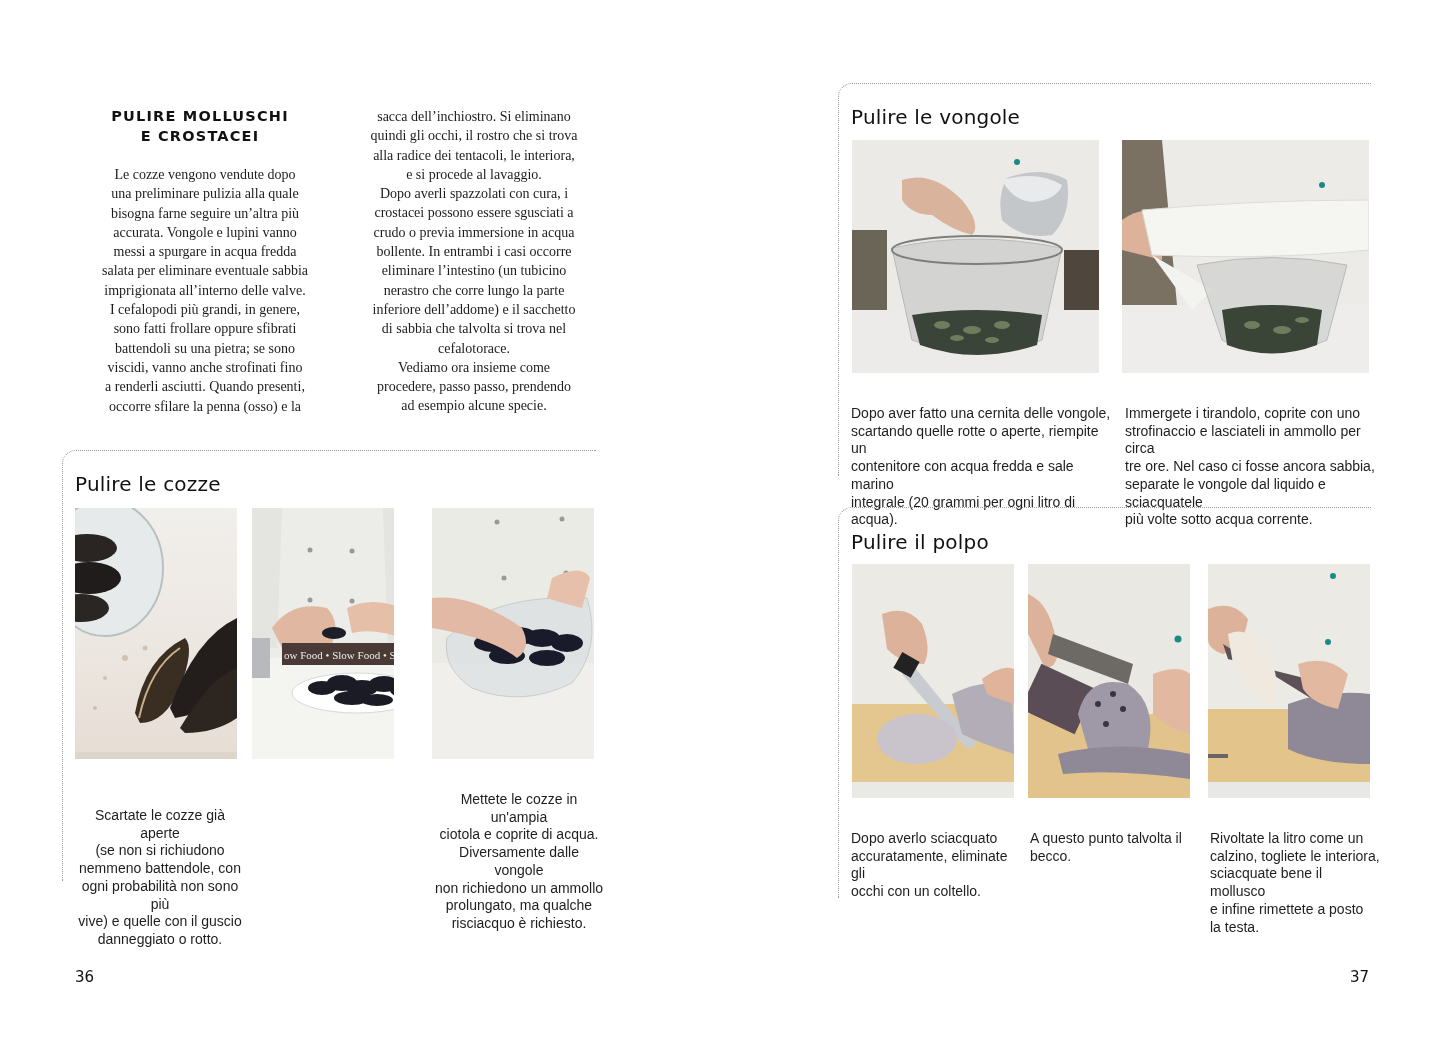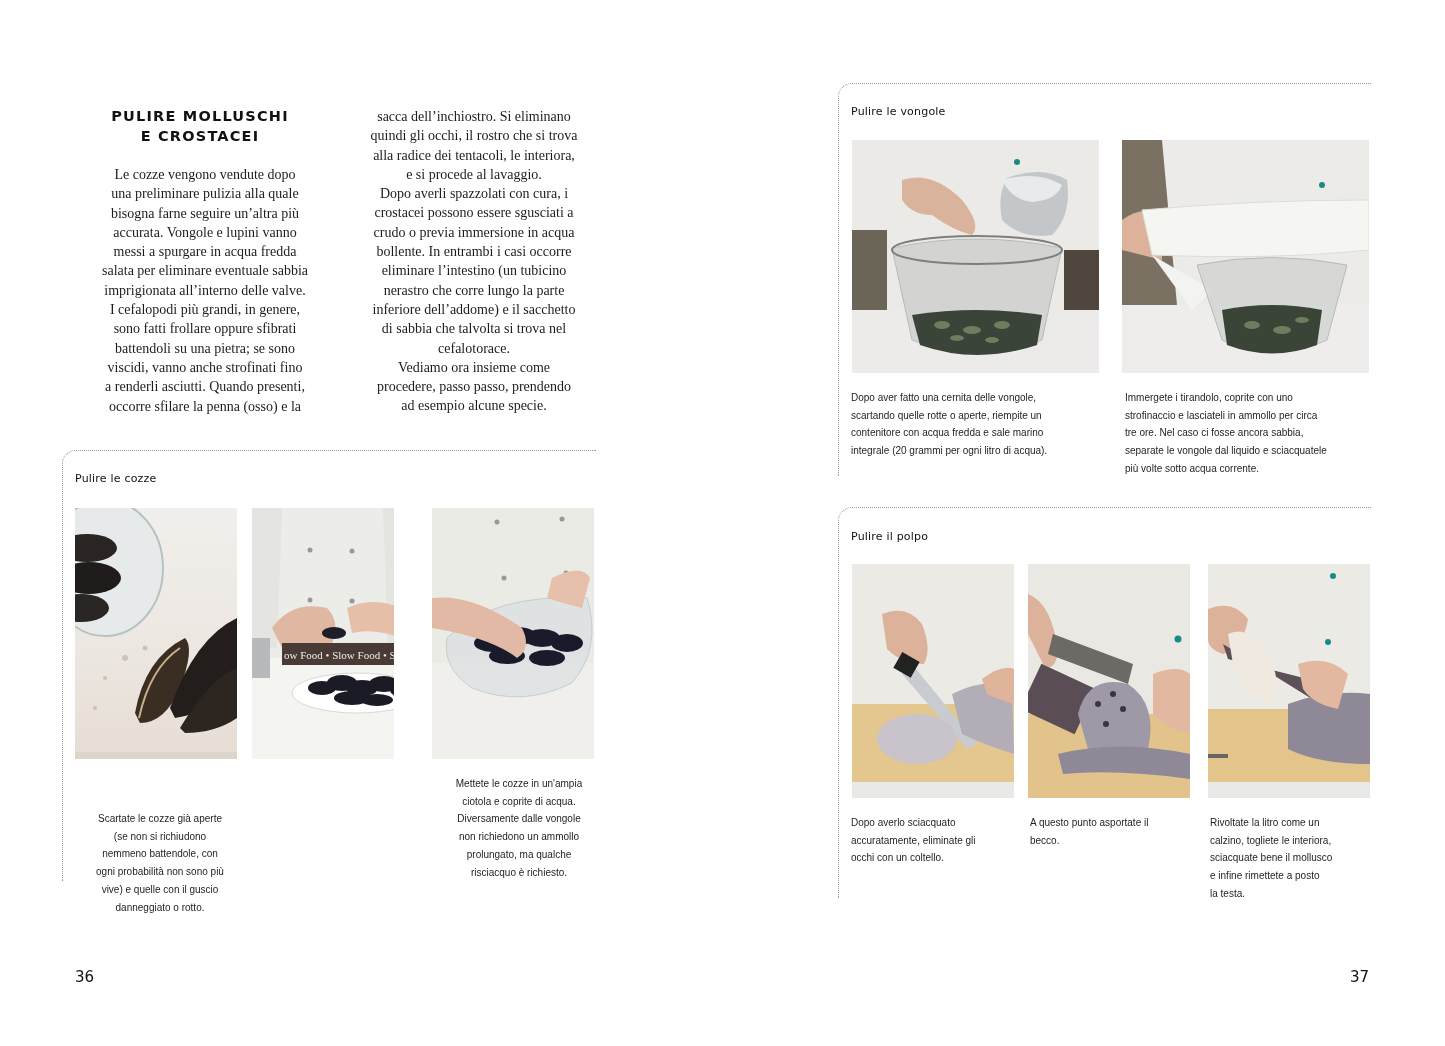--- a/index.html
+++ b/index.html
@@ -18,29 +18,29 @@
     line-height:19.3px; color:#1c1c1c; white-space:pre-line;
   }
   .col1 { left:75px; top:165px; width:260px; }
   .col2 { left:344px; top:107px; width:260px; }
 
   .section {
     position:absolute; border-top:1px dotted #9a9a9a; border-left:1px dotted #9a9a9a;
     border-top-left-radius:14px;
   }
   .section-title {
-    position:absolute; font-family:"DejaVu Sans", sans-serif; font-size:11px;
+    position:absolute; font-family:"DejaVu Sans", sans-serif; font-size:20px;
     font-weight:500; color:#111; letter-spacing:0.2px;
   }
   .photo {
     position:absolute; overflow:hidden;
   }
   .caption {
-    position:absolute; font-family:"Liberation Sans", sans-serif; font-size:10px;
-    line-height:17.7px; color:#1e1e1e; white-space:pre-line;
+    position:absolute; font-family:"Liberation Sans", sans-serif; font-size:14px;
+    line-height:17.7px; color:#1e1e1e; white-space:pre-line;margin-top:16px;
   }
   .page-number {
     position:absolute; font-family:"DejaVu Sans", sans-serif; font-size:15px;
     font-weight:500; color:#111; top:968px;
   }
   svg { display:block; }
 </style>
 </head>
 <body>
 
@@ -156,21 +156,21 @@
         <ellipse cx="110" cy="130" rx="18" ry="9"></ellipse>
           <ellipse cx="135" cy="135" rx="16" ry="9"></ellipse>
         <ellipse cx="75" cy="148" rx="18" ry="8"></ellipse>
           <ellipse cx="115" cy="150" rx="18" ry="8"></ellipse>
       </g>
       <path d="M0 90 Q40 85 90 120 Q100 140 85 150 Q60 130 0 120 Z" fill="#e2b9a4"></path>
       <path d="M120 70 Q150 55 158 70 L150 100 Q130 95 115 90 Z" fill="#e6c0aa"></path>
     </svg>
   </div>
 
-  <div class="caption" style="left:75px; top:810px; width:170px;">Scartate le cozze già aperte
+  <div class="caption" style="left:75px; top:791px; width:170px;">Scartate le cozze già aperte
 (se non si richiudono
 nemmeno battendole, con
 ogni probabilità non sono più
 vive) e quelle con il guscio
 danneggiato o rotto.</div>
   <div class="caption" style="left:434px; top:775px; width:170px;">Mettete le cozze in un'ampia
 ciotola e coprite di acqua.
 Diversamente dalle vongole
 non richiedono un ammollo
 prolungato, ma qualche
@@ -287,21 +287,21 @@
       <path d="M20 70 Q40 60 60 90 Q75 120 65 140 Q40 130 25 100 Z" fill="#efe9df"></path>
       <path d="M80 140 Q120 125 162 130 L162 200 Q110 200 80 185 Z" fill="#8f8997"></path>
       <path d="M90 100 Q120 90 140 110 L130 145 Q105 140 95 125 Z" fill="#e3b8a0"></path>
       <rect x="0" y="190" width="20" height="4" fill="#666"></rect>
     </svg>
   </div>
 
   <div class="caption" style="left:129px; top:814px; width:170px;">Dopo averlo sciacquato
 accuratamente, eliminate gli
 occhi con un coltello.</div>
-  <div class="caption" style="left:308px; top:814px; width:170px;">A questo punto asportate il
+  <div class="caption" style="left:308px; top:814px; width:170px;">A questo punto talvolta il
 becco.</div>
   <div class="caption" style="left:488px; top:814px; width:170px;">Rivoltate la litro come un
 calzino, togliete le interiora,
 sciacquate bene il mollusco
 e infine rimettete a posto
 la testa.</div>
 
   <div class="page-number" style="left:628px;">37</div>
 </div>
 

